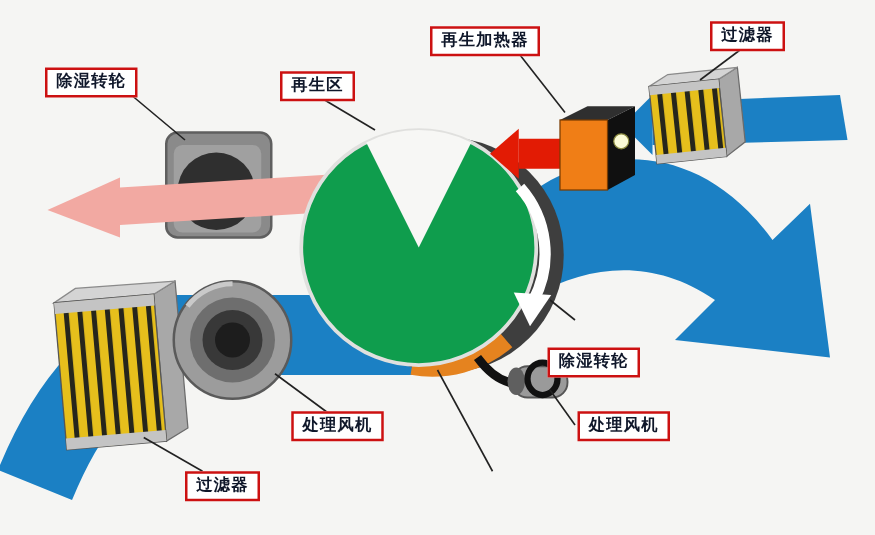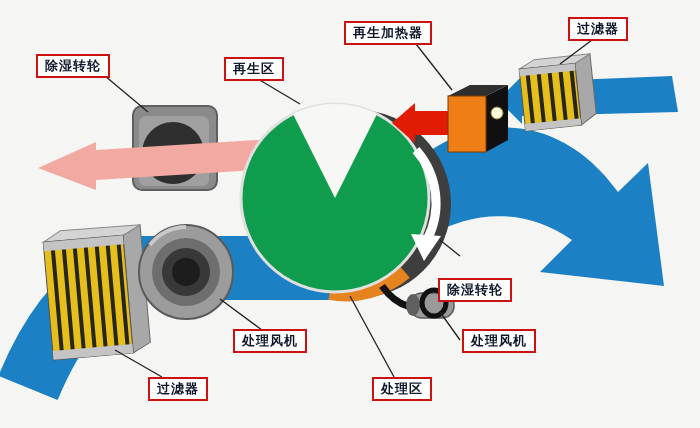--- a/index.html
+++ b/index.html
@@ -131,16 +131,15 @@
     </g>
   </svg>
 
   <div class="label l-regen-fan">除湿转轮</div>
   <div class="label l-regen-zone">再生区</div>
   <div class="label l-regen-heater">再生加热器</div>
   <div class="label l-filter-top">过滤器</div>
   <div class="label l-wheel">除湿转轮</div>
   <div class="label l-motor">处理风机</div>
   <div class="label l-process-fan">处理风机</div>
-  <div class="label l-process-zone">处理区</div>
   <div class="label l-filter-bottom">过滤器</div>
 
 </div>
 
 </body></html>

